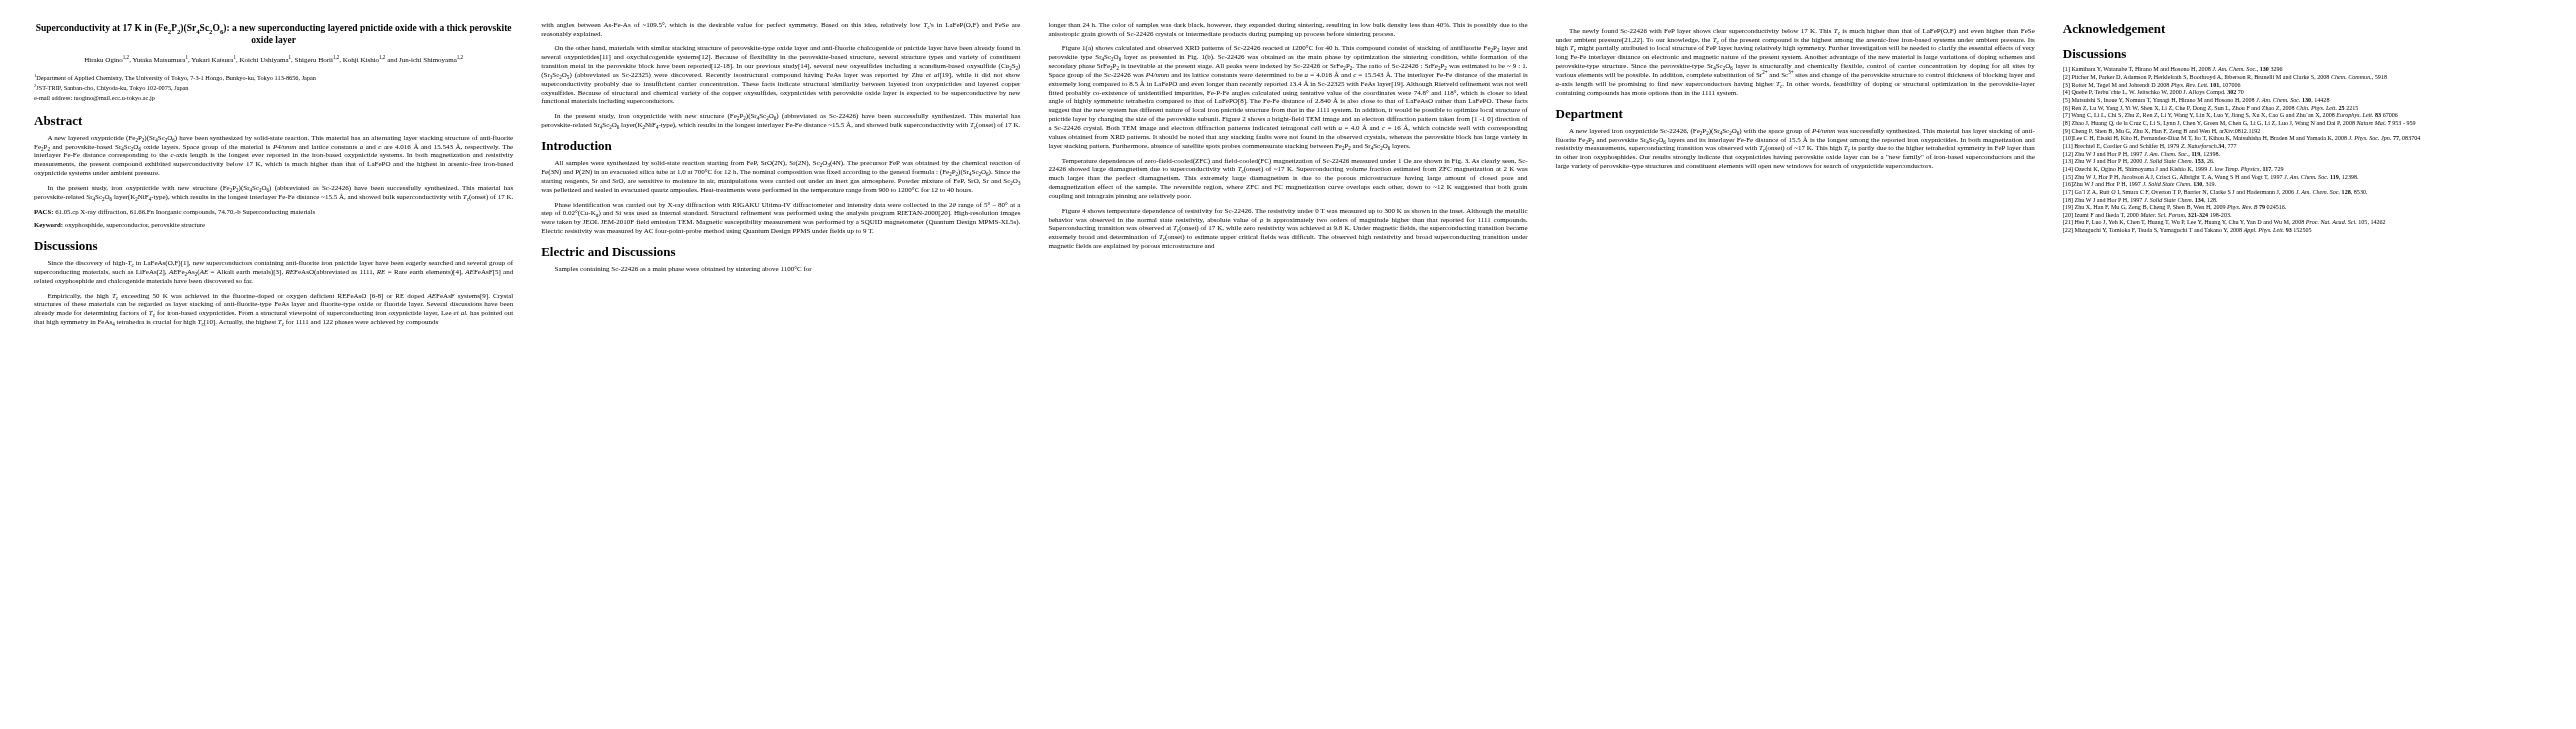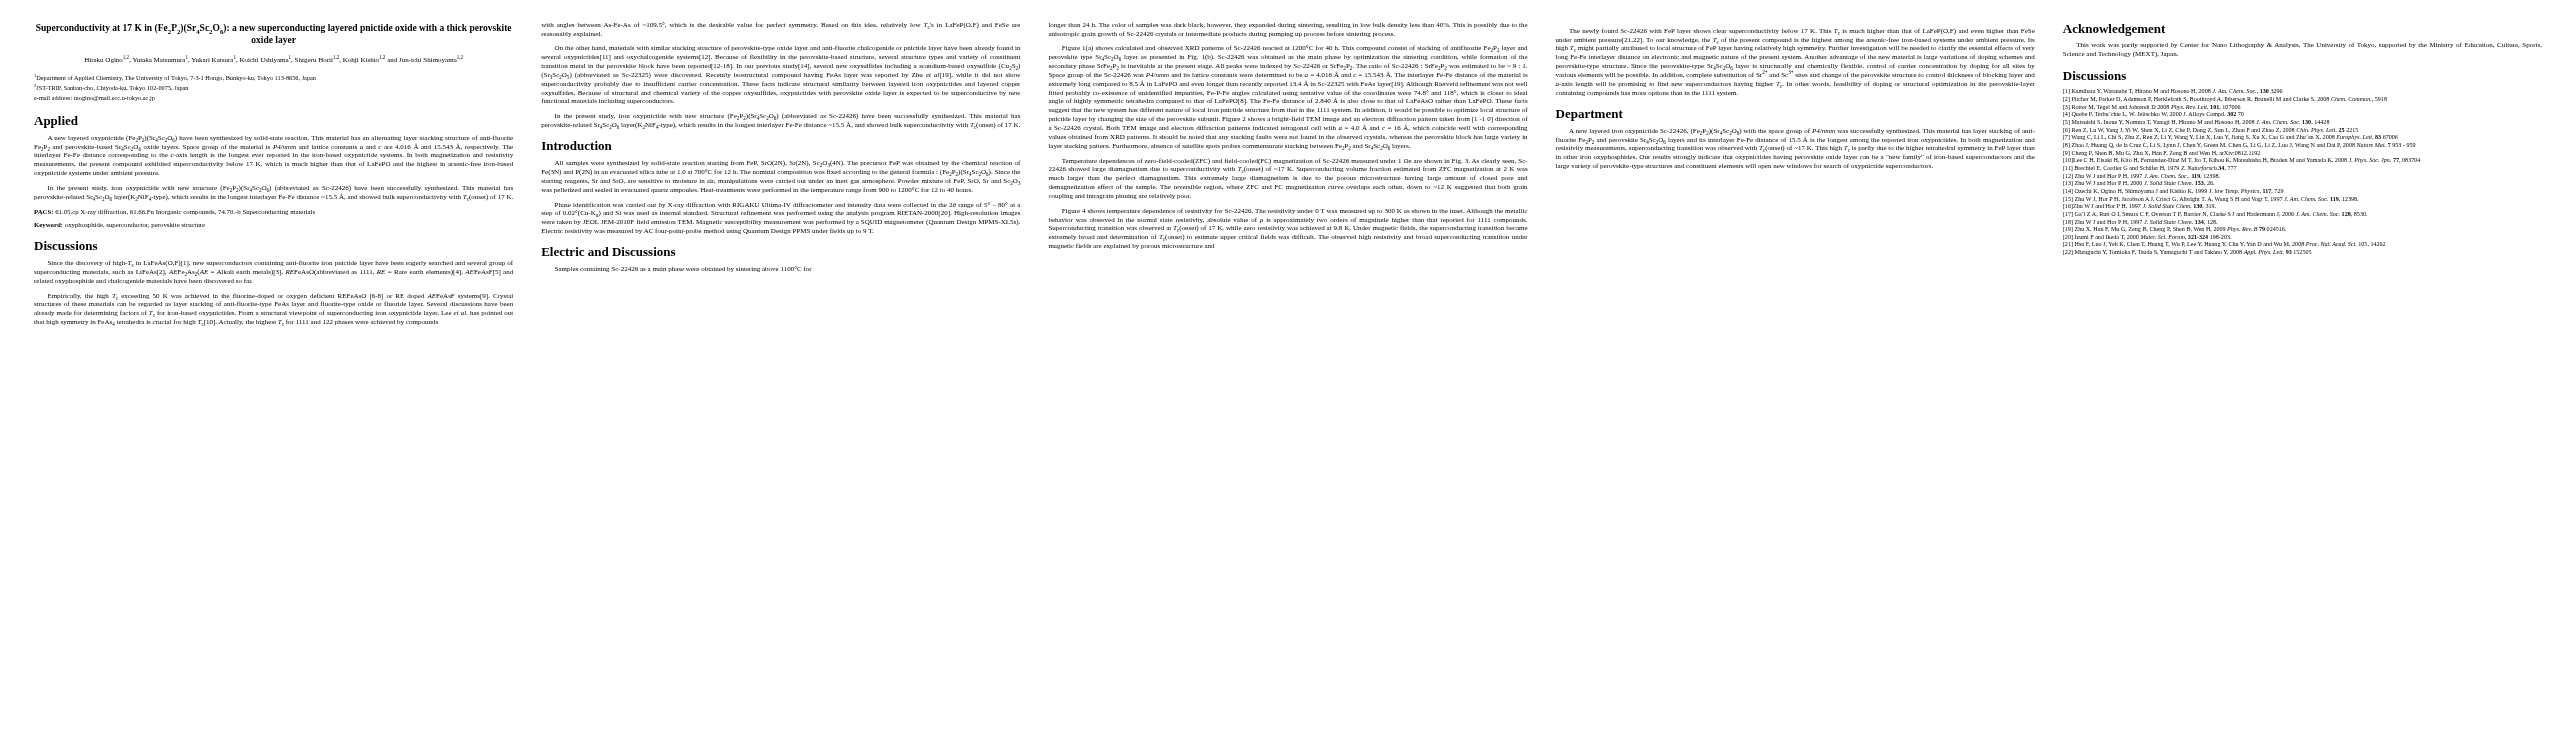--- a/index.html
+++ b/index.html
@@ -102,21 +102,21 @@
 
     <div class="col">
       <div class="title">Superconductivity at 17 K in (Fe<sub>2</sub>P<sub>2</sub>)(Sr<sub>4</sub>Sc<sub>2</sub>O<sub>6</sub>): a new superconducting layered pnictide oxide with a thick perovskite oxide layer</div>
       <div class="authors">Hiraku Ogino<sup>1,2</sup>, Yutaka Matsumura<sup>1</sup>, Yukari Katsura<sup>1</sup>, Koichi Ushiyama<sup>1</sup>, Shigeru Horii<sup>1,2</sup>, Kohji Kishio<sup>1,2</sup> and Jun-ichi Shimoyama<sup>1,2</sup></div>
       <div class="affil-block">
         <div class="affil"><sup>1</sup>Department of Applied Chemistry, The University of Tokyo, 7-3-1 Hongo, Bunkyo-ku, Tokyo 113-8656, Japan</div>
         <div class="affil"><sup>2</sup>JST-TRIP, Sanban-cho, Chiyoda-ku, Tokyo 102-0075, Japan</div>
         <div class="affil email">e-mail address: tuogino@mail.ecc.u-tokyo.ac.jp</div>
       </div>
 
-      <div class="sec-head">Applied</div>
+      <div class="sec-head">Abstract</div>
       <p>A new layered oxypnictide (Fe<sub>2</sub>P<sub>2</sub>)(Sr<sub>4</sub>Sc<sub>2</sub>O<sub>6</sub>) have been synthesized by solid-state reaction. This material has an alternating layer stacking structure of anti-fluorite Fe<sub>2</sub>P<sub>2</sub> and perovskite-based Sr<sub>4</sub>Sc<sub>2</sub>O<sub>6</sub> oxide layers. Space group of the material is <span class="it">P4/nmm</span> and lattice constants <span class="it">a</span> and <span class="it">c</span> are 4.016 Å and 15.543 Å, respectively. The interlayer Fe-Fe distance corresponding to the <span class="it">c</span>-axis length is the longest ever reported in the iron-based oxypnictide systems. In both magnetization and resistivity measurements, the present compound exhibited superconductivity below 17 K, which is much higher than that of LaFePO and the highest in arsenic-free iron-based oxypnictide systems under ambient pressure.</p>
       <div class="gap"></div>
       <p>In the present study, iron oxypnictide with new structure (Fe<sub>2</sub>P<sub>2</sub>)(Sr<sub>4</sub>Sc<sub>2</sub>O<sub>6</sub>) (abbreviated as Sc-22426) have been successfully synthesized. This material has perovskite-related Sr<sub>4</sub>Sc<sub>2</sub>O<sub>6</sub> layer(K<sub>2</sub>NiF<sub>4</sub>-type), which results in the longest interlayer Fe-Fe distance ~15.5 Å, and showed bulk superconductivity with <span class="it">T</span><sub>c</sub>(onset) of 17 K.</p>
       <div class="gap"></div>
       <div class="pacs"><span class="bd">PACS:</span>  61.05.cp  X-ray diffraction,  61.66.Fn  Inorganic  compounds,  74.70.-b Superconducting materials</div>
       <div class="kw"><span class="bd">Keyword:</span> oxyphosphide, superconductor, perovskite structure</div>
 
       <div class="sec-head">Discussions</div>
       <p>Since the discovery of high-<span class="it">T</span><sub>c</sub> in LaFeAs(O,F)[1], new superconductors containing anti-fluorite iron pnictide layer have been eagerly searched and several group of superconducting materials, such as LiFeAs[2], <span class="it">AE</span>Fe<sub>2</sub>As<sub>2</sub>(<span class="it">AE</span> = Alkali earth metals)[3], <span class="it">RE</span>FeAsO(abbreviated as 1111, <span class="it">RE</span> = Rare earth elements)[4], <span class="it">AE</span>FeAsF[5] and related oxyphosphide and chalcogenide materials have been discovered so far.</p>
       <div class="gap"></div>
@@ -152,21 +152,20 @@
     <div class="col">
       <div class="gap"></div>
       <p>The newly found Sc-22426 with FeP layer shows clear superconductivity below 17 K. This <span class="it">T</span><sub>c</sub> is much higher than that of LaFeP(O,F) and even higher than FeSe under ambient pressure[21,22]. To our knowledge, the <span class="it">T</span><sub>c</sub> of the present compound is the highest among the arsenic-free iron-based systems under ambient pressure. Its high <span class="it">T</span><sub>c</sub> might partially attributed to local structure of FeP layer having relatively high symmetry. Further investigation will be needed to clarify the essential effects of very long Fe-Fe interlayer distance on electronic and magnetic nature of the present system. Another advantage of the new material is large variations of doping schemes and perovskite-type structure. Since the perovskite-type Sr<sub>4</sub>Sc<sub>2</sub>O<sub>6</sub> layer is structurally and chemically flexible, control of carrier concentration by doping for all sites by various elements will be possible.  In addition, complete substitution of Sr<sup>2+</sup> and Sc<sup>3+</sup> sites and change of the perovskite structure to control thickness of blocking layer and <span class="it">a</span>-axis length will be promising to find new superconductors having higher <span class="it">T</span><sub>c</sub>. In other words, feasibility of doping or structural optimization in the perovskite-layer containing compounds has more options than in the 1111 system.</p>
 
       <div class="sec-head">Department</div>
       <p>A new layered iron oxypnictide Sc-22426, (Fe<sub>2</sub>P<sub>2</sub>)(Sr<sub>4</sub>Sc<sub>2</sub>O<sub>6</sub>) with the space group of <span class="it">P4/nmm</span> was successfully synthesized. This material has layer stacking of anti-fluorite Fe<sub>2</sub>P<sub>2</sub> and perovskite Sr<sub>4</sub>Sc<sub>2</sub>O<sub>6</sub> layers and its interlayer Fe-Fe distance of 15.5 Å is the longest among the reported iron oxypnictides. In both magnetization and resistivity measurements, superconducting transition was observed with <span class="it">T</span><sub>c</sub>(onset) of ~17 K. This high <span class="it">T</span><sub>c</sub> is partly due to the higher tetrahedral symmetry in FeP layer than in other iron oxyphosphides. Our results strongly indicate that oxypnictides having perovskite oxide layer can be a "new family" of iron-based superconductors and the large variety of perovskite-type structures and constituent elements will open new windows for search of oxypnictide superconductors.</p>
     </div>
 
     <div class="col">
       <div class="sec-head" style="margin-top:0">Acknowledgement</div>
-      <p>This work was partly supported by Center for Nano Lithography &amp; Analysis, The University of Tokyo, supported by the Ministry of Education, Culture, Sports, Science and Technology (MEXT), Japan.</p>
 
       <div class="sec-head">Discussions</div>
       <div class="refs">
           <div class="ref">[1] Kamihara Y, Watanabe T, Hirano M and Hosono H, 2008 <span class="it">J. Am. Chem. Soc.</span>, <span class="bd">130</span> 3296</div>
           <div class="ref">[2] Pitcher M, Parker D, Adamson P, Herklelrath S, Boothroyd A, Ibberson R, Brunelli M and Clarke S, 2008 <span class="it">Chem. Commun.</span>, 5918</div>
           <div class="ref">[3] Rotter M, Tegel M and Johrendt D 2008 <span class="it">Phys. Rev. Lett.</span> <span class="bd">101</span>, 107006</div>
           <div class="ref">[4] Quebe P, Terbu¨chte L, W. Jeitschko W, 2000 J. Alloys Compd. <span class="bd">302</span> 70</div>
           <div class="ref">[5] Matsuishi S, Inoue Y, Nomura T, Yanagi H, Hirano M and Hosono H, 2008 <span class="it">J. Am. Chem. Soc.</span> <span class="bd">130</span>, 14428</div>
           <div class="ref">[6] Ren Z, Lu W, Yang J, Yi W, Shen X, Li Z, Che P, Dong Z, Sun L, Zhou F and Zhao Z, 2008 <span class="it">Chin. Phys. Lett.</span> <span class="bd">25</span> 2215</div>
           <div class="ref">[7] Wang C, Li L, Chi S, Zhu Z, Ren Z, Li Y, Wang Y, Lin X, Luo Y, Jiang S, Xu X, Cao G and Zhu¨an X, 2008 <span class="it">Europhys. Lett.</span> <span class="bd">83</span> 67006</div>

